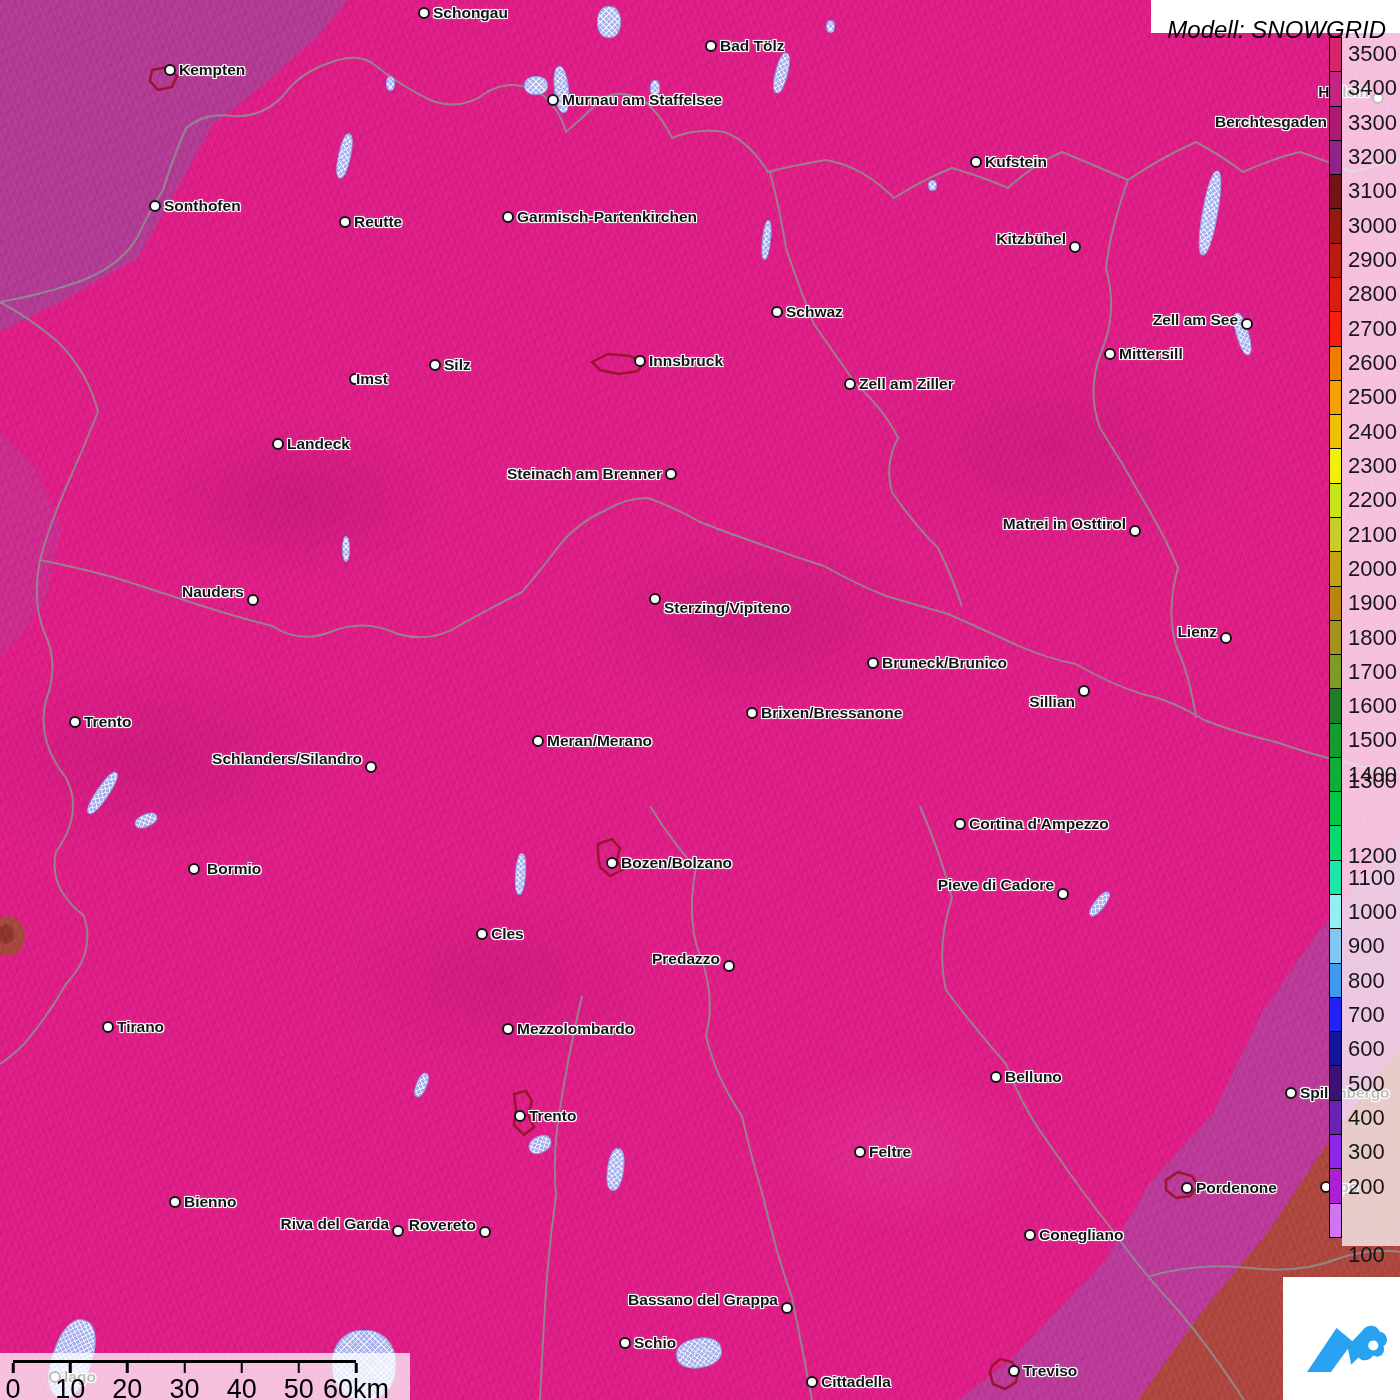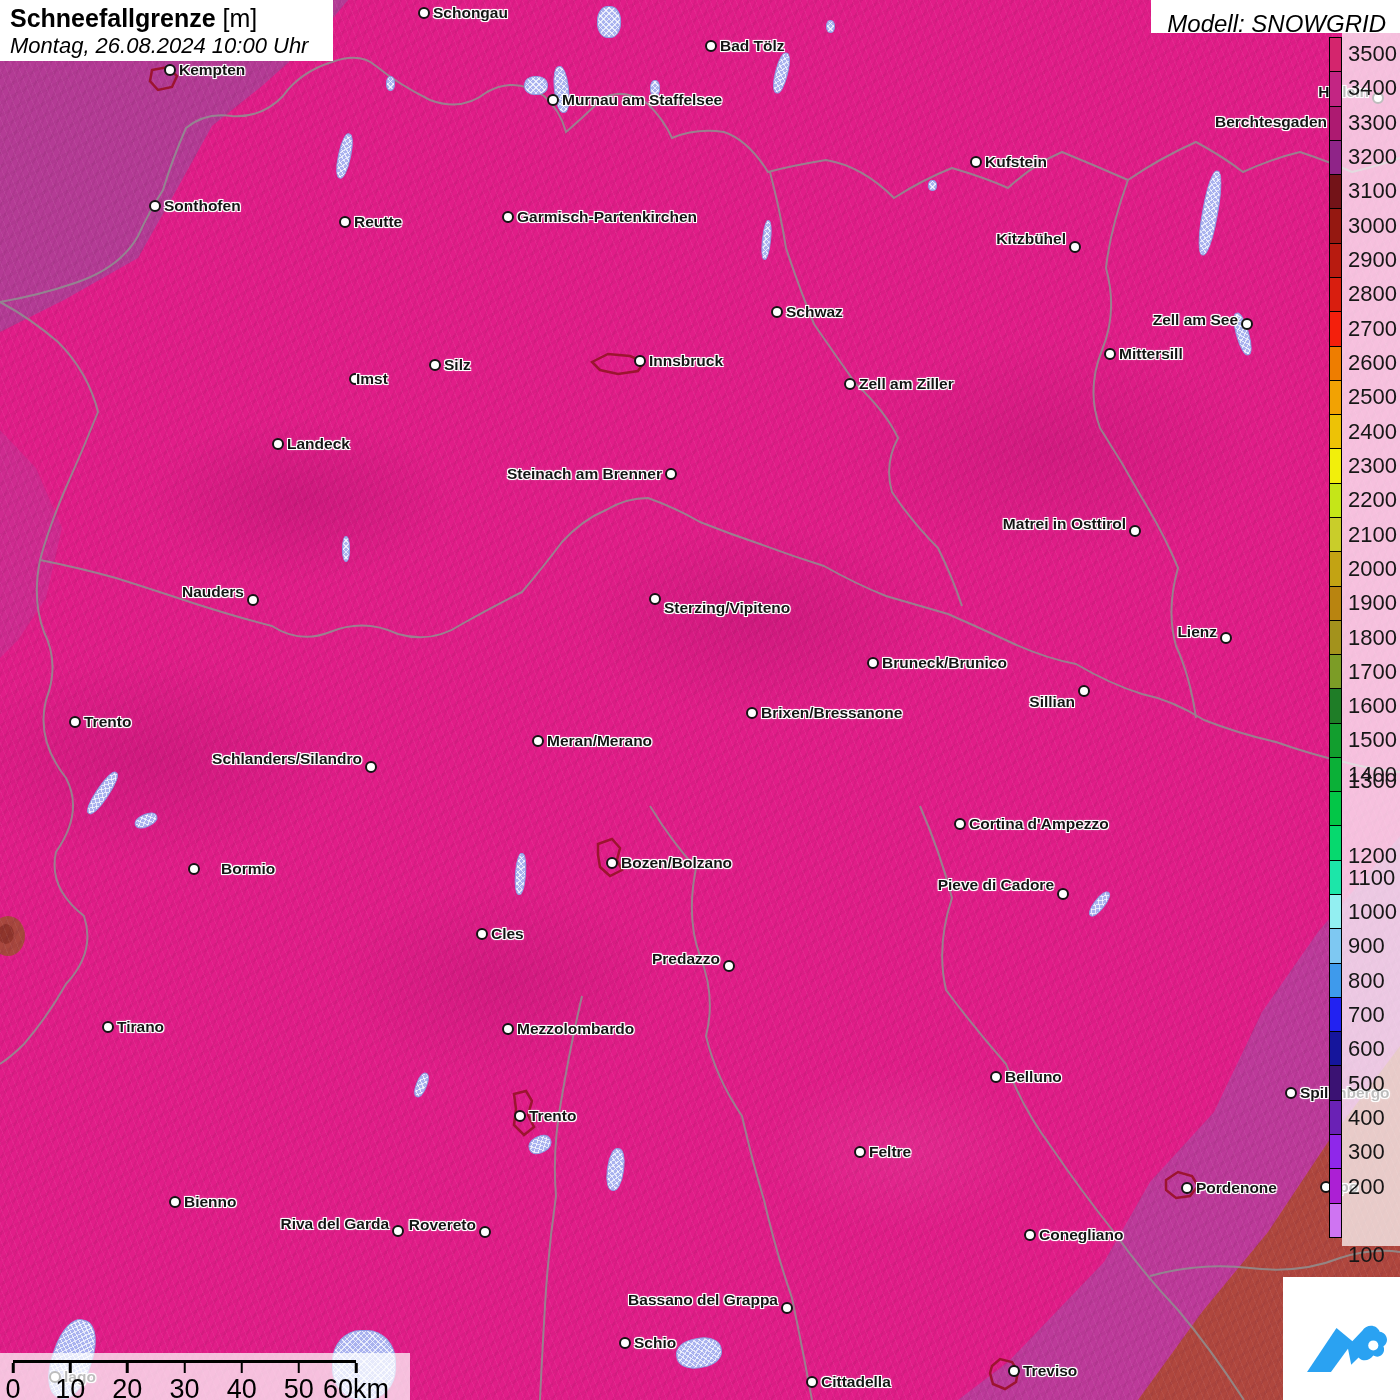--- a/index.html
+++ b/index.html
@@ -8,21 +8,21 @@
   #stage *{box-sizing:border-box;}
   .abs{position:absolute;}
   svg{display:block;}
 
   
   .white-box{background:#ffffff;color:#000;}
   #title-box{left:0;top:0;width:333px;height:61px;padding:4px 10px 0 10px;z-index:40;}
   #title-line1{font-size:25px;line-height:29px;white-space:nowrap;}
   #title-line1 .t-bold{font-weight:bold;}
   #title-line2{font-size:22px;line-height:26px;font-style:italic;white-space:nowrap;}
-  #model-box{right:0;top:0;height:33px;padding:10px 14px 0 16px;z-index:40;
+  #model-box{right:0;top:0;height:33px;padding:16px 14px 0 16px;z-index:40;
              font-size:24px;font-style:italic;white-space:nowrap;}
 
   
   #legend-bg{left:1342px;top:33px;width:58px;height:1213px;
              background:rgba(255,255,255,.72);z-index:30;}
   #colorbar{left:1329px;top:37px;width:13px;height:1201px;border:1.5px solid #000;
             display:flex;flex-direction:column;z-index:31;}
   .cb-seg{flex:1 1 auto;border-bottom:1.5px solid #000;}
   .cb-seg:last-child{border-bottom:none;}
   .legend-label{position:absolute;left:1348px;font-size:22px;color:#161616;
@@ -193,21 +193,21 @@
       <div class="city-label" style="top: 741px; left: 547px;">Meran/Merano</div>
       <div class="city-dot" style="left: 371px; top: 767px;"></div>
       <div class="city-label" style="top: 759px; right: 1038px;">Schlanders/Silandro</div>
       <div class="city-dot" style="left: 960px; top: 824px;"></div>
       <div class="city-label" style="top: 824px; left: 969px;">Cortina d'Ampezzo</div>
       <div class="city-dot" style="left: 612px; top: 863px;"></div>
       <div class="city-label" style="top: 863px; left: 621px;">Bozen/Bolzano</div>
       <div class="city-dot" style="left: 1063px; top: 894px;"></div>
       <div class="city-label" style="top: 885px; right: 346px;">Pieve di Cadore</div>
       <div class="city-dot" style="left: 194px; top: 869px;"></div>
-      <div class="city-label" style="top: 869px; left: 221px;">Bormio</div>
+      <div class="city-label" style="top: 869px; left: 207px;">Bormio</div>
       <div class="city-dot" style="left: 482px; top: 934px;"></div>
       <div class="city-label" style="top: 934px; left: 491px;">Cles</div>
       <div class="city-dot" style="left: 729px; top: 966px;"></div>
       <div class="city-label" style="top: 959px; right: 680px;">Predazzo</div>
       <div class="city-dot" style="left: 108px; top: 1027px;"></div>
       <div class="city-label" style="top: 1027px; left: 117px;">Tirano</div>
       <div class="city-dot" style="left: 508px; top: 1029px;"></div>
       <div class="city-label" style="top: 1029px; left: 517px;">Mezzolombardo</div>
       <div class="city-dot" style="left: 996px; top: 1077px;"></div>
       <div class="city-label" style="top: 1077px; left: 1005px;">Belluno</div>
@@ -310,27 +310,20 @@
       <div class="legend-label" style="top: 980.643px;">800</div>
       <div class="legend-label" style="top: 1014.96px;">700</div>
       <div class="legend-label" style="top: 1049.27px;">600</div>
       <div class="legend-label" style="top: 1083.59px;">500</div>
       <div class="legend-label" style="top: 1117.9px;">400</div>
       <div class="legend-label" style="top: 1152.21px;">300</div>
       <div class="legend-label" style="top: 1186.53px;">200</div>
       <div class="legend-label" style="top: 1255px; text-align: center;">100</div>
     </div>
 
-  <div id="title-box" class="abs white-box">
-    <div id="title-line1">
-      <span class="t-bold">Schneefallgrenze</span>
-      <span>[m]</span>
-    </div>
-    <div id="title-line2">Montag, 26.08.2024 10:00 Uhr</div>
-  </div>
 
   <div id="model-box" class="abs white-box">Modell: SNOWGRID</div>
 
   <div id="scalebar" class="abs">
     <div id="ruler">
         <div class="tick" style="left: 0px;"></div>
         <div class="tick-label" style="left: 0px;">0</div>
         <div class="tick" style="left: 57.1667px;"></div>
         <div class="tick-label" style="left: 57.1667px;">10</div>
         <div class="tick" style="left: 114.333px;"></div>

